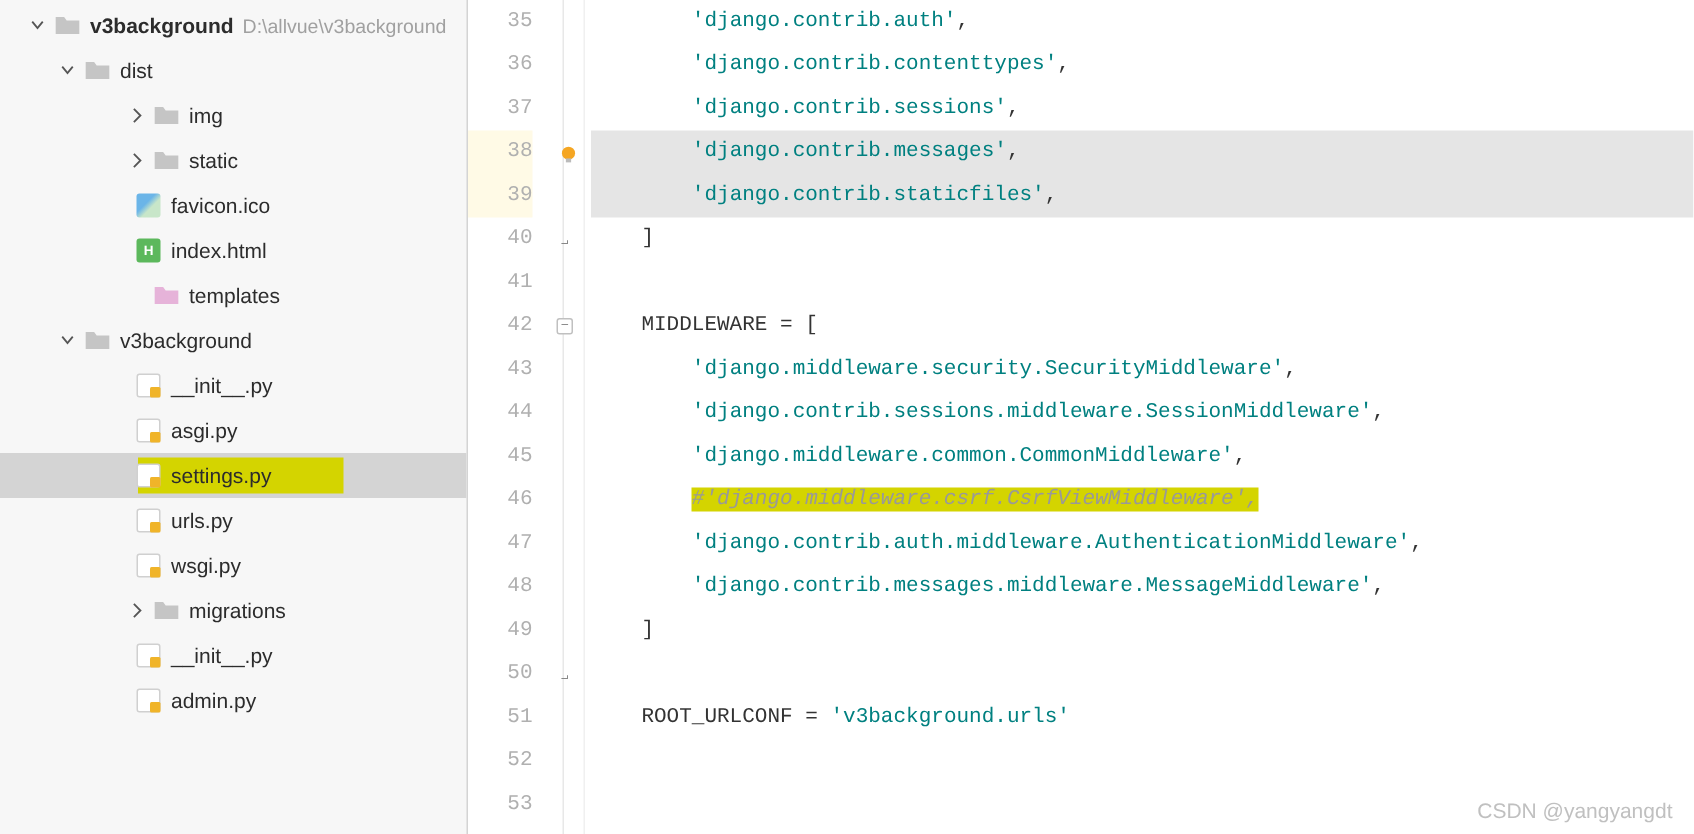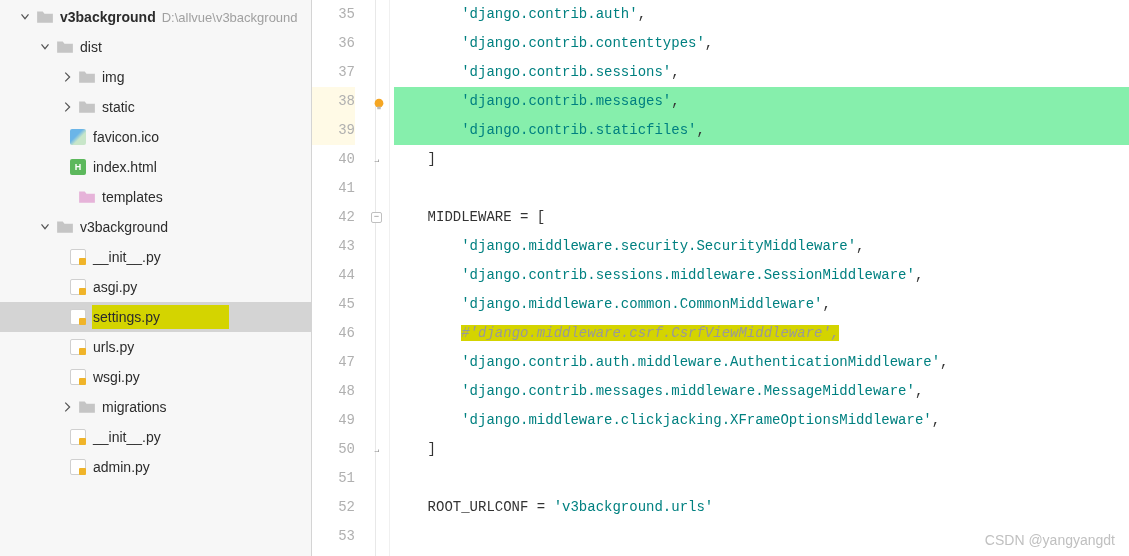--- a/index.html
+++ b/index.html
@@ -23,22 +23,22 @@
     .tree-item {
       display: flex;
       align-items: center;
       height: 30px;
       cursor: pointer;
       white-space: nowrap;
     }
     .tree-item.selected { background: #d4d4d4; }
     .indent-0 { padding-left: 18px; }
     .indent-1 { padding-left: 38px; }
-    .indent-2 { padding-left: 60px; }
-    .indent-3 { padding-left: 51px; }
+    .indent-2 { padding-left: 84px; }
+    .indent-3 { padding-left: 72px; }
     .chevron {
       width: 14px;
       height: 14px;
       margin-right: 4px;
       flex-shrink: 0;
     }
     .chevron svg { width: 100%; height: 100%; }
     .no-chevron { width: 18px; flex-shrink: 0; }
     .icon {
       width: 18px;
@@ -160,21 +160,21 @@
     .code-area {
       flex: 1;
       padding-left: 4px;
     }
     .code-line {
       height: 29px;
       line-height: 29px;
       white-space: pre;
       position: relative;
     }
-    .code-line.line-hl-light { background: #86efac; }
+    .code-line.line-hl-light { background: #e5e5e5; }
     .str { color: #008080; font-weight: normal; }
     .kw { color: #333; }
     .comment { color: #999; font-style: italic; }
     .comment-hl { background: #d4d400; }
     .bulb {
       position: absolute;
       left: -22px;
       top: 6px;
       width: 14px;
       height: 14px;
@@ -394,21 +394,20 @@
       <div class="code-line line-hl-light"><span class="">        </span><span class="str">'django.contrib.staticfiles'</span><span class="kw">,</span></div>
       <div class="code-line"><span class="kw">    ]</span></div>
       <div class="code-line"><span class=""></span></div>
       <div class="code-line"><span class="kw">    MIDDLEWARE = [</span></div>
       <div class="code-line"><span class="">        </span><span class="str">'django.middleware.security.SecurityMiddleware'</span><span class="kw">,</span></div>
       <div class="code-line"><span class="">        </span><span class="str">'django.contrib.sessions.middleware.SessionMiddleware'</span><span class="kw">,</span></div>
       <div class="code-line"><span class="">        </span><span class="str">'django.middleware.common.CommonMiddleware'</span><span class="kw">,</span></div>
       <div class="code-line"><span class="">        </span><span class="comment comment-hl">#'django.middleware.csrf.CsrfViewMiddleware',</span></div>
       <div class="code-line"><span class="">        </span><span class="str">'django.contrib.auth.middleware.AuthenticationMiddleware'</span><span class="kw">,</span></div>
       <div class="code-line"><span class="">        </span><span class="str">'django.contrib.messages.middleware.MessageMiddleware'</span><span class="kw">,</span></div>
-      <div class="code-line"><span class="">        </span><span class="str">'django.middleware.clickjacking.XFrameOptionsMiddleware'</span><span class="kw">,</span></div>
       <div class="code-line"><span class="kw">    ]</span></div>
       <div class="code-line"><span class=""></span></div>
       <div class="code-line"><span class="kw">    ROOT_URLCONF = </span><span class="str">'v3background.urls'</span></div>
       <div class="code-line"><span class=""></span></div>
     </div>
 </div>
 
 <div class="watermark">CSDN @yangyangdt</div>
 
 </body></html>

